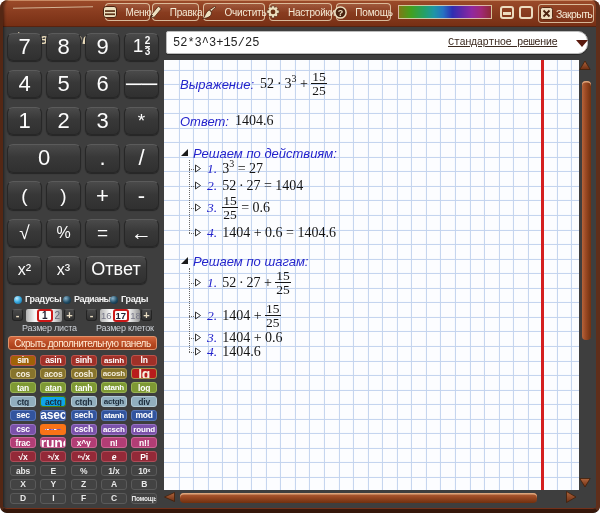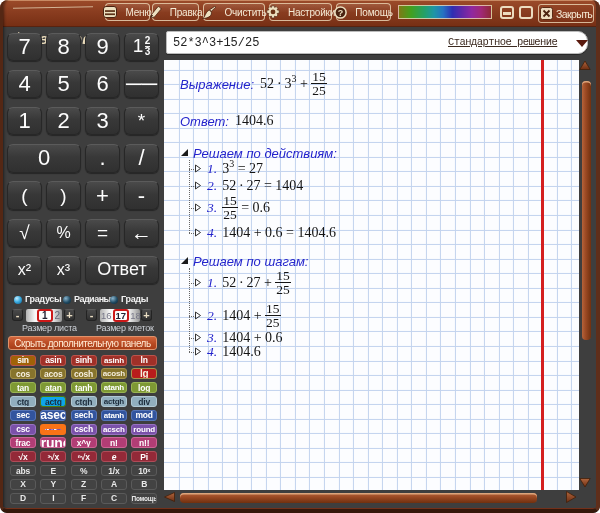--- a/index.html
+++ b/index.html
@@ -231,21 +231,21 @@
       <div class="cbtn" style="left:7px;top:181.3px;width:35px;font-size:19px;">(</div>
       <div class="cbtn" style="left:46px;top:181.3px;width:35px;font-size:19px;">)</div>
       <div class="cbtn" style="left:85px;top:181.3px;width:35px;font-size:22px;">+</div>
       <div class="cbtn" style="left:124px;top:181.3px;width:35px;font-size:22px;">-</div>
       <div class="cbtn" style="left:7px;top:218.5px;width:35px;font-size:19px;">√</div>
       <div class="cbtn" style="left:46px;top:218.5px;width:35px;font-size:16px;">%</div>
       <div class="cbtn" style="left:85px;top:218.5px;width:35px;font-size:19px;">=</div>
       <div class="cbtn" style="left:124px;top:218.5px;width:35px;font-size:21px;">←</div>
       <div class="cbtn" style="left:7px;top:255.7px;width:35px;font-size:16px;">x²</div>
       <div class="cbtn" style="left:46px;top:255.7px;width:35px;font-size:16px;">x³</div>
-      <div class="cbtn" style="left:85px;top:255.7px;width:74px;font-size:18px;">Ответ</div>
+      <div class="cbtn" style="left:85px;top:255.7px;width:62px;font-size:18px;">Ответ</div>
     </div>
 
   <div class="radio radsel" style="left:14px;top:296px;"></div>
     <div class="rlab" style="left:25px;top:294px;">Градусы</div>
   <div class="radio radun" style="left:63px;top:296px;"></div>
     <div class="rlab" style="left:74px;top:294px;letter-spacing:-0.5px;">Радианы</div>
   <div class="radio radun" style="left:110px;top:296px;"></div>
     <div class="rlab" style="left:121px;top:294px;">Грады</div>
 
   <div class="sbtn" style="left:12px;top:309px;">-</div>
@@ -269,21 +269,21 @@
   <div id="fgrid">
       <div class="fbtn" style="left:10.0px;top:354.6px;background:#a16207;border:1px solid #bb544c;color:#fff;font-size:8.5px;">sin</div>
       <div class="fbtn" style="left:40.3px;top:354.6px;background:#a03028;border:1px solid #bb544c;color:#fff;font-size:8.5px;">asin</div>
       <div class="fbtn" style="left:70.6px;top:354.6px;background:#a03028;border:1px solid #bb544c;color:#fff;font-size:8.5px;">sinh</div>
       <div class="fbtn" style="left:100.9px;top:354.6px;background:#a03028;border:1px solid #bb544c;color:#fff;font-size:8px;">asinh</div>
       <div class="fbtn" style="left:131.2px;top:354.6px;background:#a03028;border:1px solid #bb544c;color:#fff;font-size:8.5px;">ln</div>
       <div class="fbtn" style="left:10.0px;top:368.4px;background:#87742c;border:1px solid #a5924a;color:#f5eedd;font-size:8.5px;">cos</div>
       <div class="fbtn" style="left:40.3px;top:368.4px;background:#87742c;border:1px solid #a5924a;color:#f5eedd;font-size:8.5px;">acos</div>
       <div class="fbtn" style="left:70.6px;top:368.4px;background:#87742c;border:1px solid #a5924a;color:#f5eedd;font-size:8.5px;">cosh</div>
       <div class="fbtn" style="left:100.9px;top:368.4px;background:#87742c;border:1px solid #a5924a;color:#f5eedd;font-size:8px;">acosh</div>
-      <div class="fbtn" style="left:131.2px;top:368.4px;background:#b91c1c;border:1px solid #a5924a;color:#f5eedd;font-size:10px;">lg</div>
+      <div class="fbtn" style="left:131.2px;top:368.4px;background:#b91c1c;border:1px solid #a5924a;color:#f5eedd;font-size:14px;">lg</div>
       <div class="fbtn" style="left:10.0px;top:382.2px;background:#7e9934;border:1px solid #9ab552;color:#fff;font-size:8.5px;">tan</div>
       <div class="fbtn" style="left:40.3px;top:382.2px;background:#7e9934;border:1px solid #9ab552;color:#fff;font-size:8.5px;">atan</div>
       <div class="fbtn" style="left:70.6px;top:382.2px;background:#7e9934;border:1px solid #9ab552;color:#fff;font-size:8.5px;">tanh</div>
       <div class="fbtn" style="left:100.9px;top:382.2px;background:#7e9934;border:1px solid #9ab552;color:#fff;font-size:8px;">atanh</div>
       <div class="fbtn" style="left:131.2px;top:382.2px;background:#7e9934;border:1px solid #9ab552;color:#fff;font-size:8.5px;text-decoration:underline;">log</div>
       <div class="fbtn" style="left:10.0px;top:396.0px;background:#91aebe;border:1px solid #b0c8d4;color:#1c2c3c;font-size:8.5px;">ctg</div>
       <div class="fbtn" style="left:40.3px;top:396.0px;background:#0ea5e9;border:1px solid #4d7c0f;color:#1c2c3c;font-size:8.5px;">actg</div>
       <div class="fbtn" style="left:70.6px;top:396.0px;background:#91aebe;border:1px solid #b0c8d4;color:#1c2c3c;font-size:8.5px;">ctgh</div>
       <div class="fbtn" style="left:100.9px;top:396.0px;background:#91aebe;border:1px solid #b0c8d4;color:#1c2c3c;font-size:8px;">actgh</div>
       <div class="fbtn" style="left:131.2px;top:396.0px;background:#91aebe;border:1px solid #b0c8d4;color:#1c2c3c;font-size:8.5px;">div</div>

